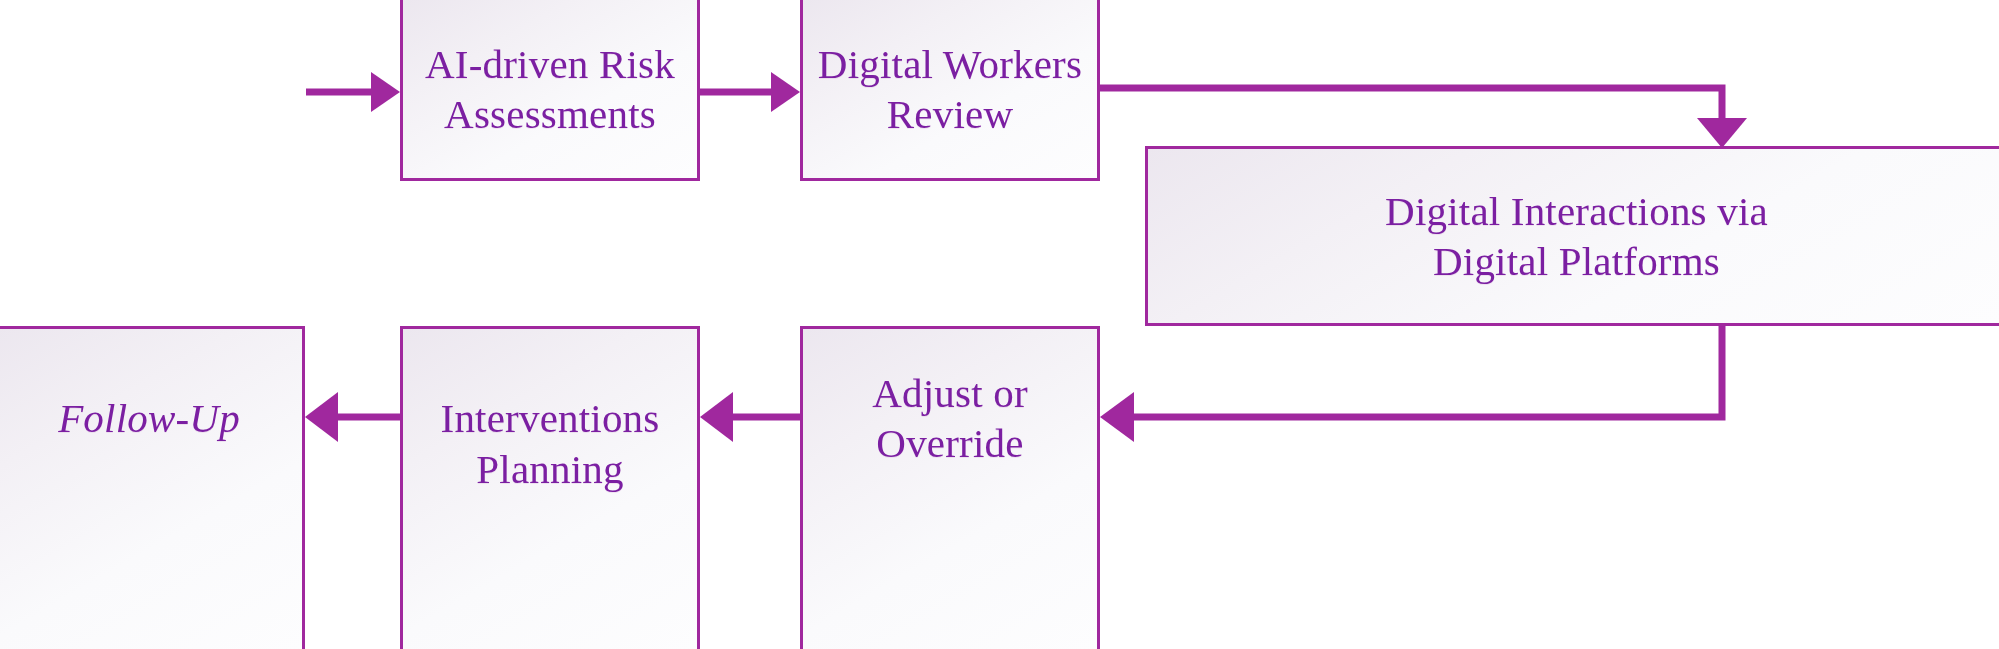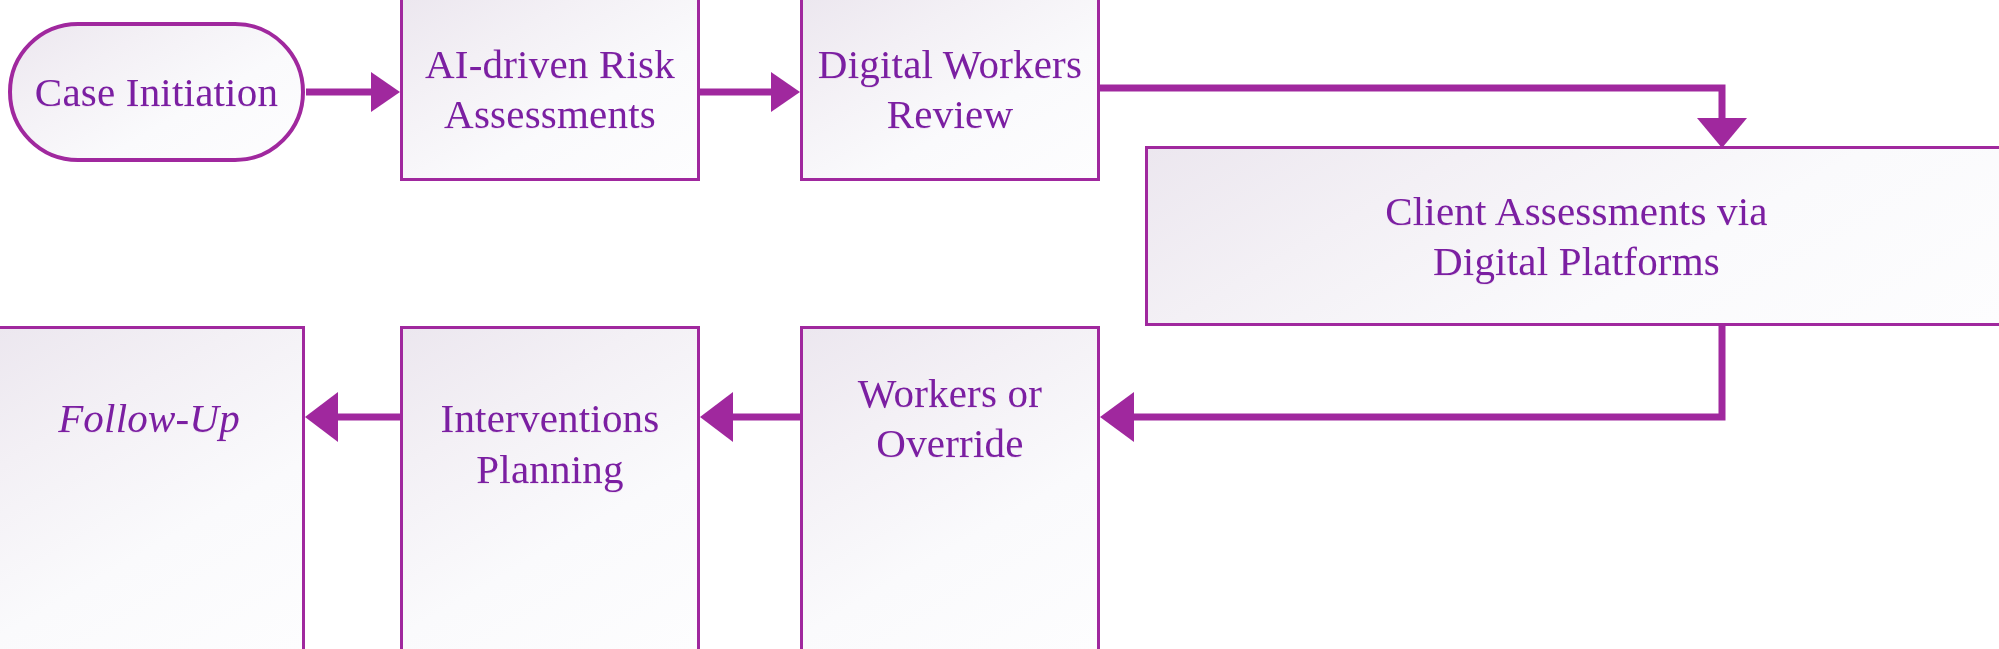--- a/index.html
+++ b/index.html
@@ -89,41 +89,38 @@
       <line x1="800" y1="417" x2="733" y2="417" stroke="#a0289e" stroke-width="7"></line>
       <polygon points="733,392 733,442 700,417" fill="#a0289e"></polygon>
     </g>
 
     <g>
       <line x1="400" y1="417" x2="338" y2="417" stroke="#a0289e" stroke-width="7"></line>
       <polygon points="338,392 338,442 305,417" fill="#a0289e"></polygon>
     </g>
   </svg>
 
-  <div class="node stadium" style="left:8px; top:22px; width:297px; height:140px;">
-    <span class="label">Case Initiation</span>
-  </div>
 
   <div class="node clipped-top" style="left:400px; top:-3px; width:300px; height:184px;">
     <span class="label">AI-driven Risk
 Assessments</span>
   </div>
 
   <div class="node clipped-top" style="left:800px; top:-3px; width:300px; height:184px;">
     <span class="label">Digital Workers
 Review</span>
   </div>
 
   <div class="node clipped-right" style="left:1145px; top:146px; width:860px; height:180px;">
-    <span class="label">Client Assessments via
+    <span class="label">Digital Interactions via
 Digital Platforms</span>
   </div>
 
   <div class="node clipped-bottom" style="left:800px; top:326px; width:300px; height:326px;">
-    <span class="label" style="margin-bottom:145px;">Workers or
+    <span class="label" style="margin-bottom:145px;">Adjust or
 Override</span>
   </div>
 
   <div class="node clipped-bottom" style="left:400px; top:326px; width:300px; height:326px;">
     <span class="label" style="margin-bottom:94px;">Interventions
 Planning</span>
   </div>
 
   <div class="node clipped-bottom clipped-left" style="left:-4px; top:326px; width:309px; height:326px;">
     <span class="label" style="margin-bottom:145px;font-style:italic;">Follow-Up</span>

